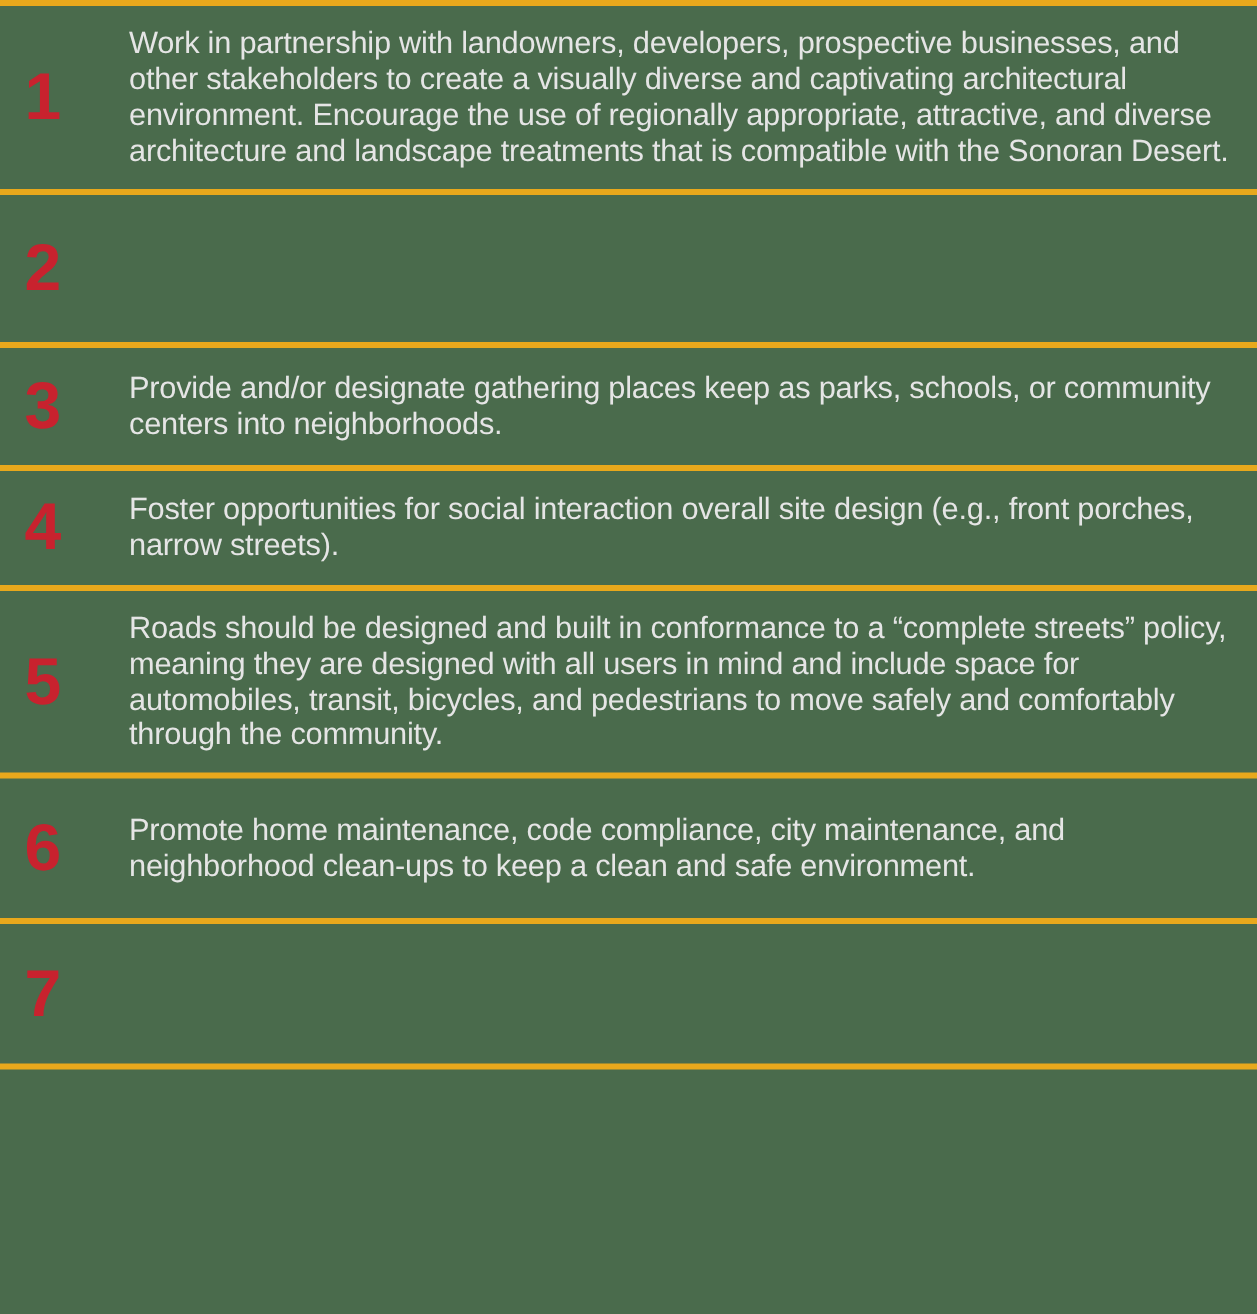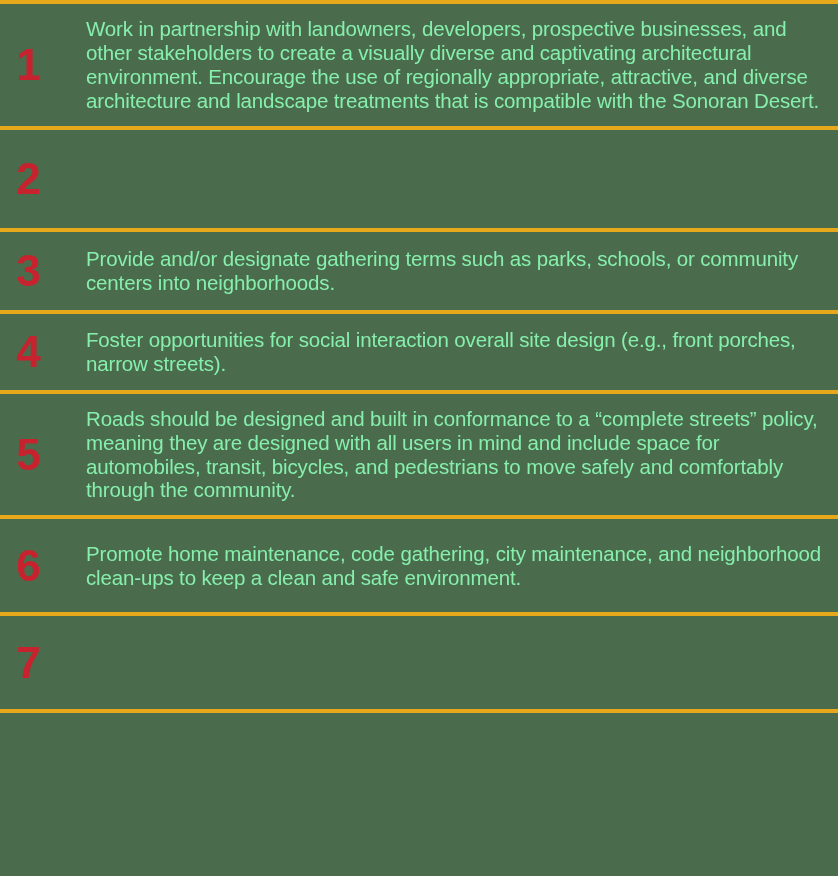--- a/index.html
+++ b/index.html
@@ -44,21 +44,21 @@
     font-size: 44px;
     font-weight: bold;
     line-height: 1;
     text-align: center;
     padding-right: 30px;
     box-sizing: border-box;
     letter-spacing: -1px;
   }
   .row-text {
     flex: 1 1 auto;
-    color: #86efac;
+    color: #e5e5e5;
     font-size: 20.5px;
     line-height: 23.8px;
     padding-right: 6px;
     letter-spacing: -0.15px;
     box-sizing: border-box;
   }
   .r1 { height: 122px; }
   .r2 { height: 98px; }
   .r3 { height: 78px; }
   .r4 { height: 76px; }
@@ -88,42 +88,42 @@
     <div class="divider"></div>
 
     <div class="row r2">
       <div class="row-num">2</div>
     </div>
 
     <div class="divider"></div>
 
     <div class="row r3">
       <div class="row-num">3</div>
-      <div class="row-text">Provide and/or designate gathering terms such as parks, schools, or community centers into neighborhoods.</div>
+      <div class="row-text">Provide and/or designate gathering places keep as parks, schools, or community centers into neighborhoods.</div>
     </div>
 
     <div class="divider"></div>
 
     <div class="row r4">
       <div class="row-num">4</div>
       <div class="row-text">Foster opportunities for social interaction overall site design (e.g., front porches, narrow streets).</div>
     </div>
 
     <div class="divider"></div>
 
     <div class="row r5">
       <div class="row-num">5</div>
       <div class="row-text">Roads should be designed and built in conformance to a “complete streets” policy, meaning they are designed with all users in mind and include space for automobiles, transit, bicycles, and pedestrians to move safely and comfortably through the community.</div>
     </div>
 
     <div class="divider"></div>
 
     <div class="row r6">
       <div class="row-num">6</div>
-      <div class="row-text">Promote home maintenance, code gathering, city maintenance, and neighborhood clean-ups to keep a clean and safe environment.</div>
+      <div class="row-text">Promote home maintenance, code compliance, city maintenance, and neighborhood clean-ups to keep a clean and safe environment.</div>
     </div>
 
     <div class="divider"></div>
 
     <div class="row r7">
       <div class="row-num">7</div>
     </div>
 
     <div class="divider"></div>
 

